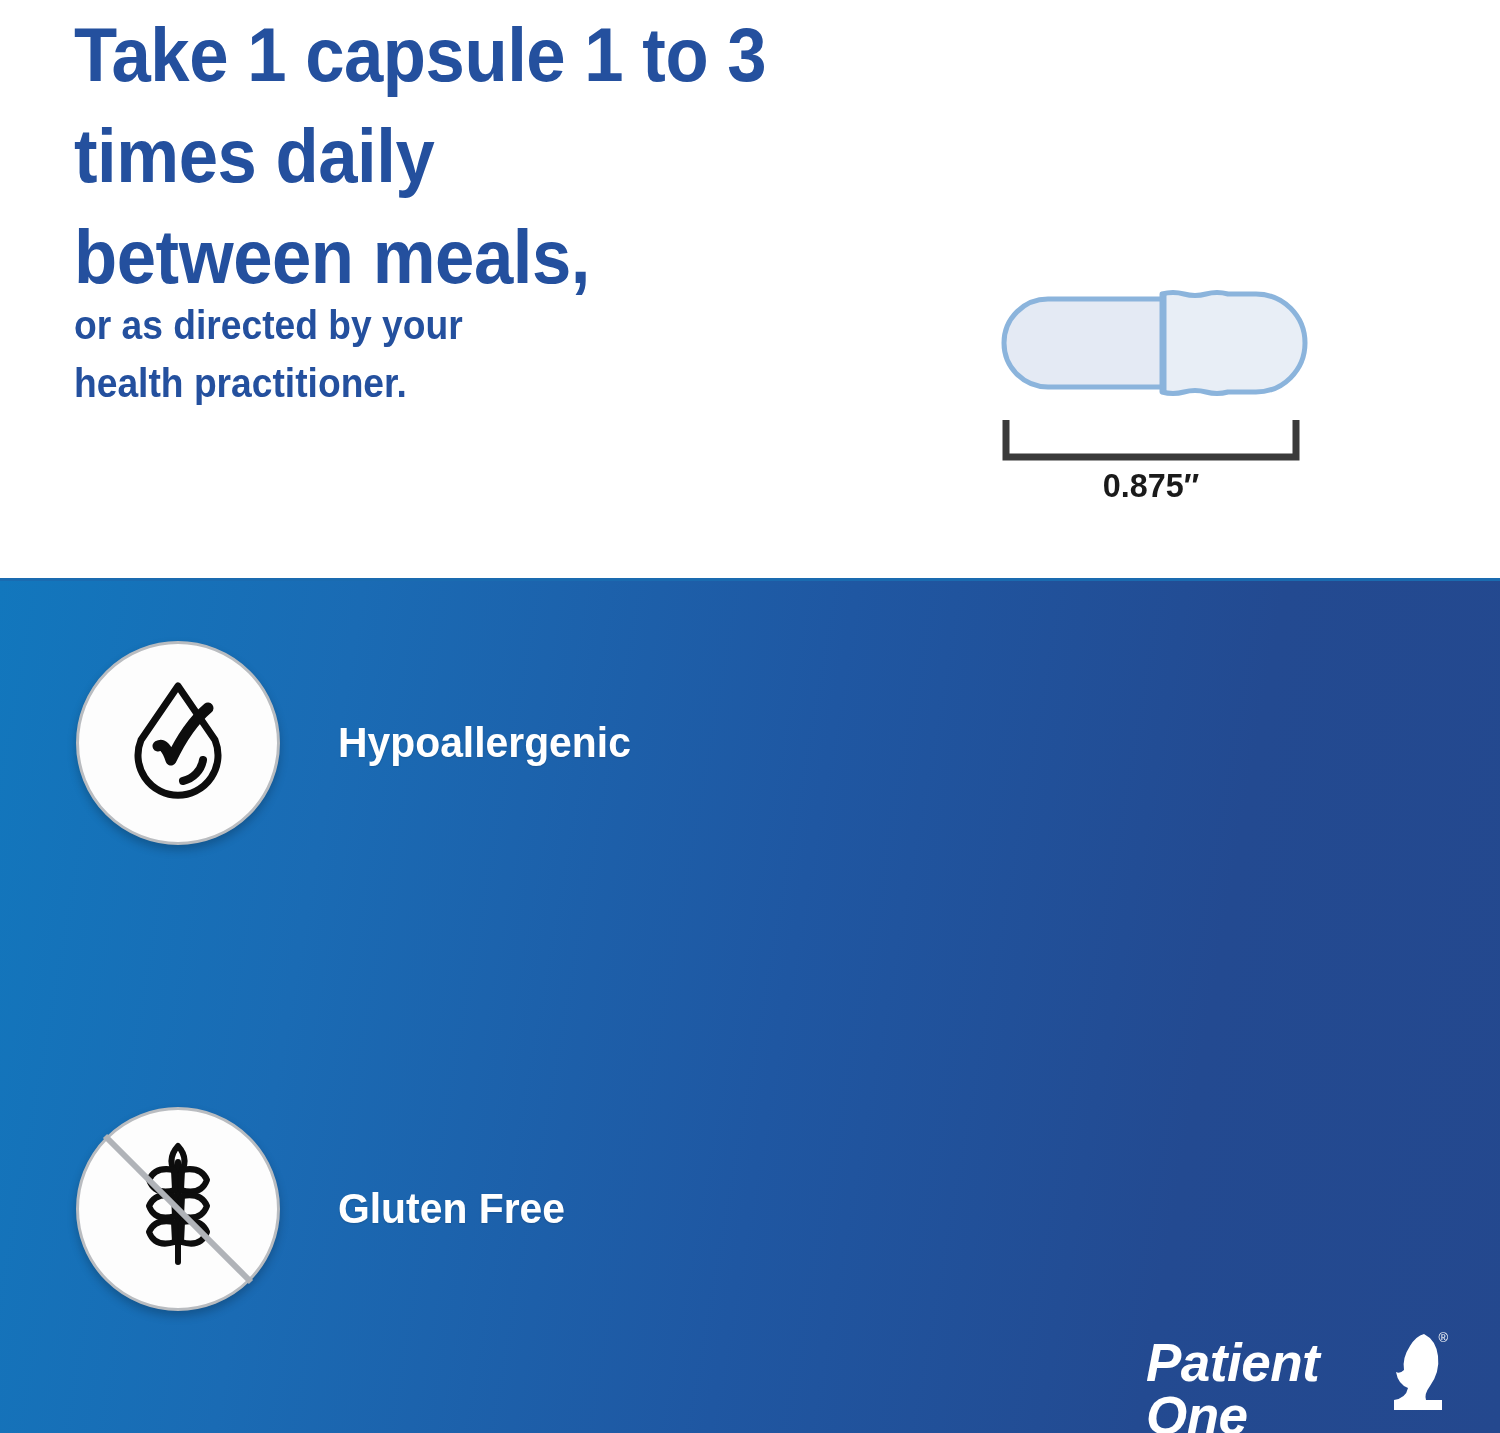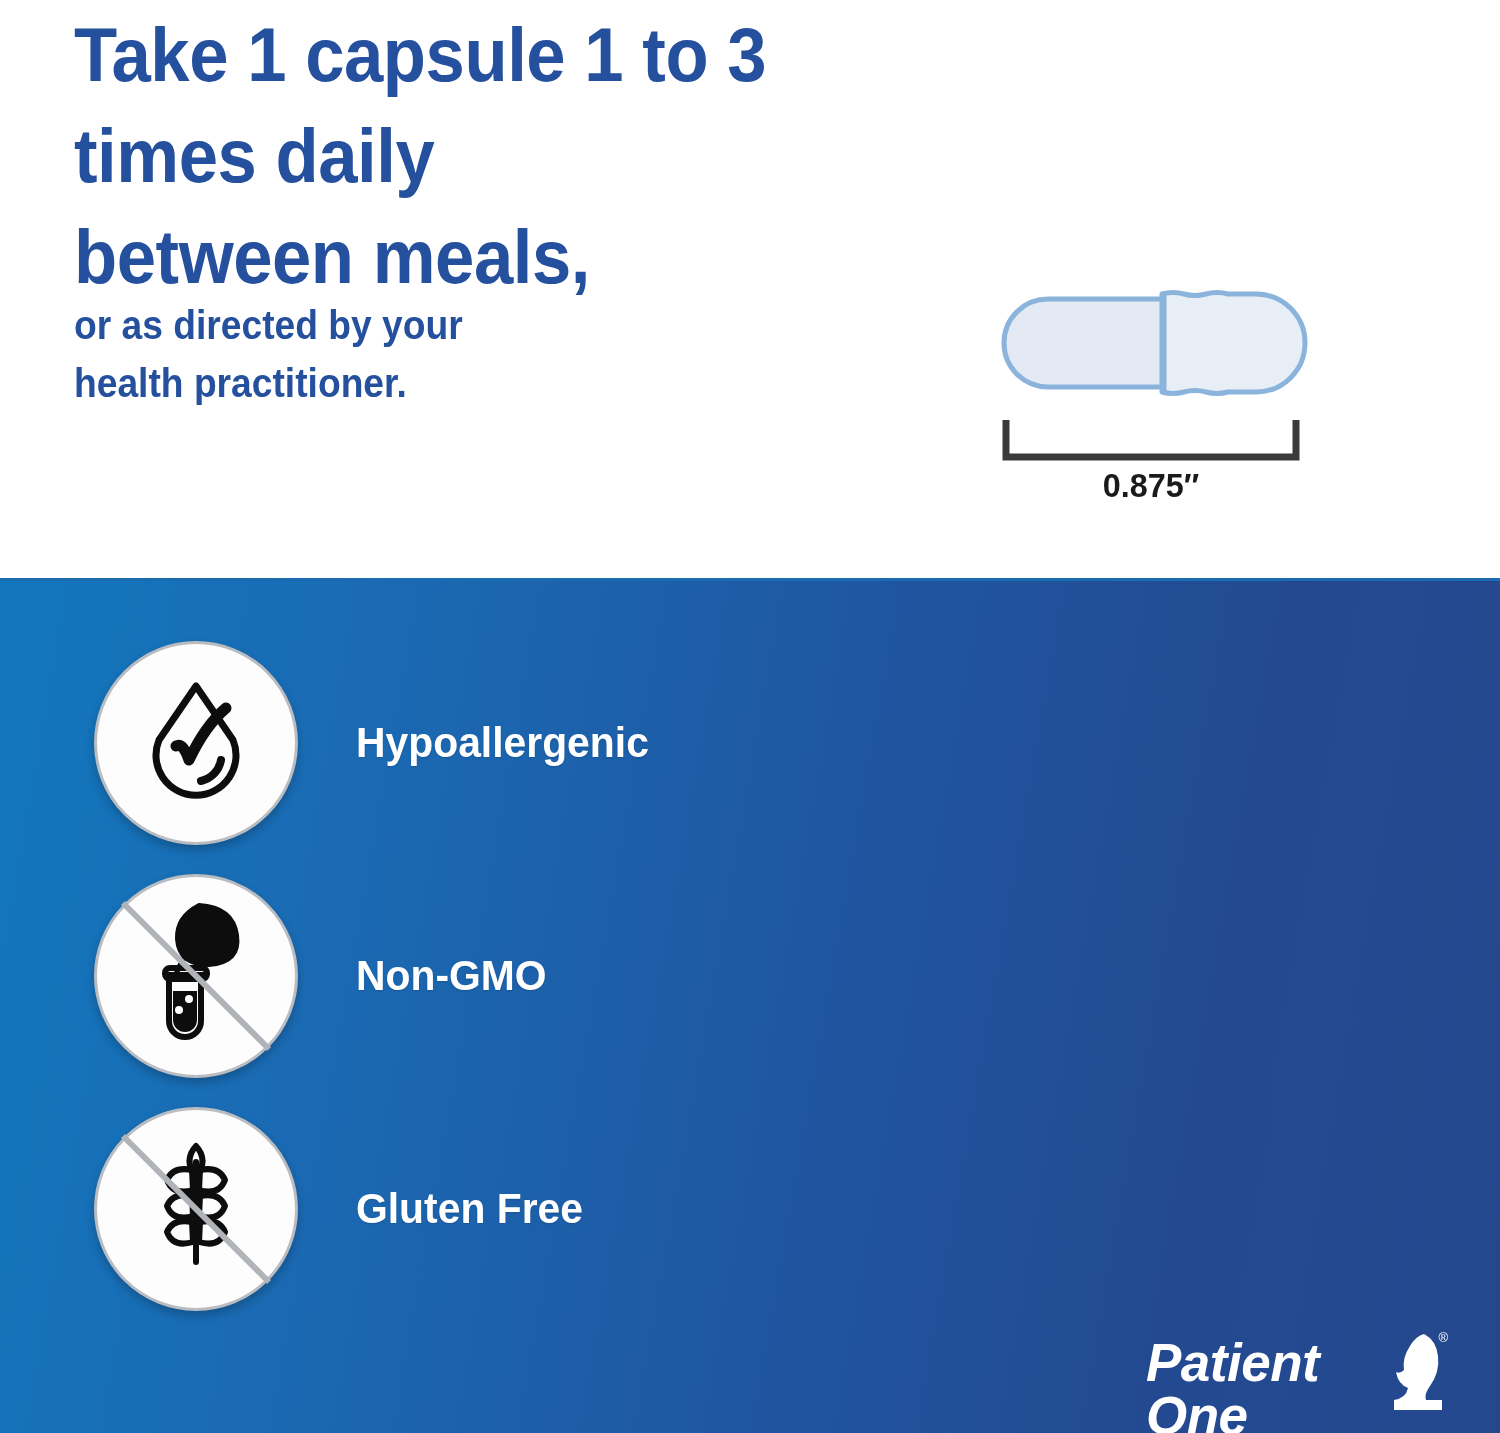--- a/index.html
+++ b/index.html
@@ -88,21 +88,20 @@
     background: linear-gradient(100deg, #1277bd 0%, #1a6bb4 22%, #1f57a2 52%, #234a91 78%, #24488e 100%);
     border-top: 3px solid #1a6bb0;
     box-sizing: border-box;
   }
 
   .badge-grid {
     position: absolute;
     left: 0; top: 0;
     width: 1416px;
     height: 855px;
-    margin-left: 18px;
   }
 
   .badge {
     position: absolute;
     display: flex;
     align-items: center;
   }
 
   .badge-circle {
     width: 204px;
@@ -229,40 +228,20 @@
     <div class="badge-circle">
       <svg width="150" height="150" viewBox="0 0 150 150">
         <path d="M75 18 L112 72 A 40 40 0 1 1 38 72 Z" fill="none" stroke="#0d0d0d" stroke-width="7" stroke-linejoin="round"></path>
         <path d="M55 78 Q 62 74 68 92 Q 84 58 105 40" fill="none" stroke="#0d0d0d" stroke-width="11" stroke-linecap="round" stroke-linejoin="round"></path>
         <path d="M100 92 A 26 26 0 0 1 80 113" fill="none" stroke="#0d0d0d" stroke-width="8" stroke-linecap="round"></path>
       </svg>
     </div>
     <div class="badge-label">Hypoallergenic</div>
   </div>
 
-  <div class="badge col-left row-2">
-    <div class="badge-circle">
-      <svg width="198" height="198" viewBox="0 0 198 198">
-
-        <path d="M102 28 Q136 30 140 58 Q144 86 112 88 Q82 88 80 62 Q79 40 102 28 Z" fill="#0d0d0d" stroke="#0d0d0d" stroke-width="4" stroke-linejoin="round"></path>
-
-        <path d="M78 100 Q 86 76 110 56" fill="none" stroke="#0d0d0d" stroke-width="5" stroke-linecap="round"></path>
-
-        <path d="M72 98 L72 144 A 16 16 0 0 0 104 144 L104 98 Z" fill="none" stroke="#0d0d0d" stroke-width="6"></path>
-        <rect x="68" y="91" width="42" height="11" rx="5" fill="none" stroke="#0d0d0d" stroke-width="6"></rect>
-
-        <path d="M76 114 L76 143 A 12 12 0 0 0 100 143 L100 114 Z" fill="#0d0d0d"></path>
-        <circle cx="92" cy="122" r="4" fill="#ffffff"></circle>
-        <circle cx="82" cy="133" r="4" fill="#ffffff"></circle>
-
-        <line x1="26" y1="26" x2="172" y2="172" stroke="#b0b3b8" stroke-width="6"></line>
-      </svg>
-    </div>
-    <div class="badge-label">Non-GMO</div>
-  </div>
 
   <div class="badge col-left row-3">
     <div class="badge-circle">
       <svg width="198" height="198" viewBox="0 0 198 198">
         <g fill="none" stroke="#0d0d0d" stroke-width="6" stroke-linejoin="round">
 
           <line x1="99" y1="52" x2="99" y2="152" stroke-linecap="round"></line>
 
           <path d="M99 36 Q112 50 99 68 Q86 50 99 36 Z"></path>
 

